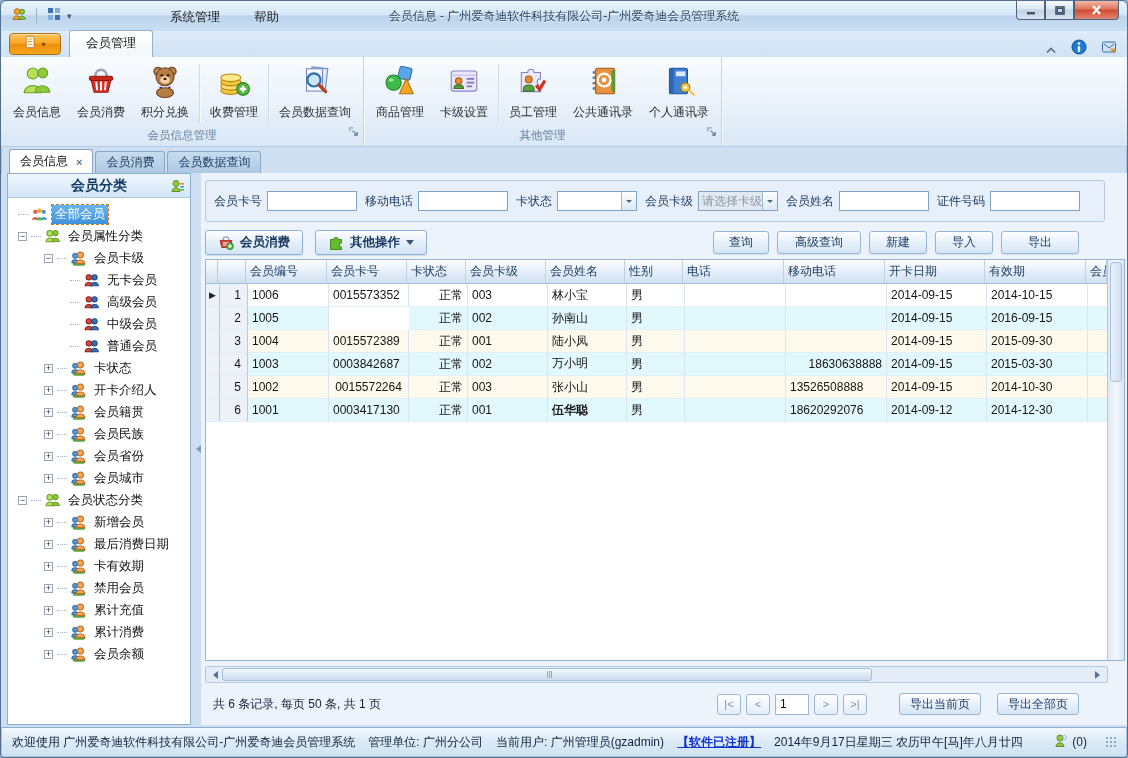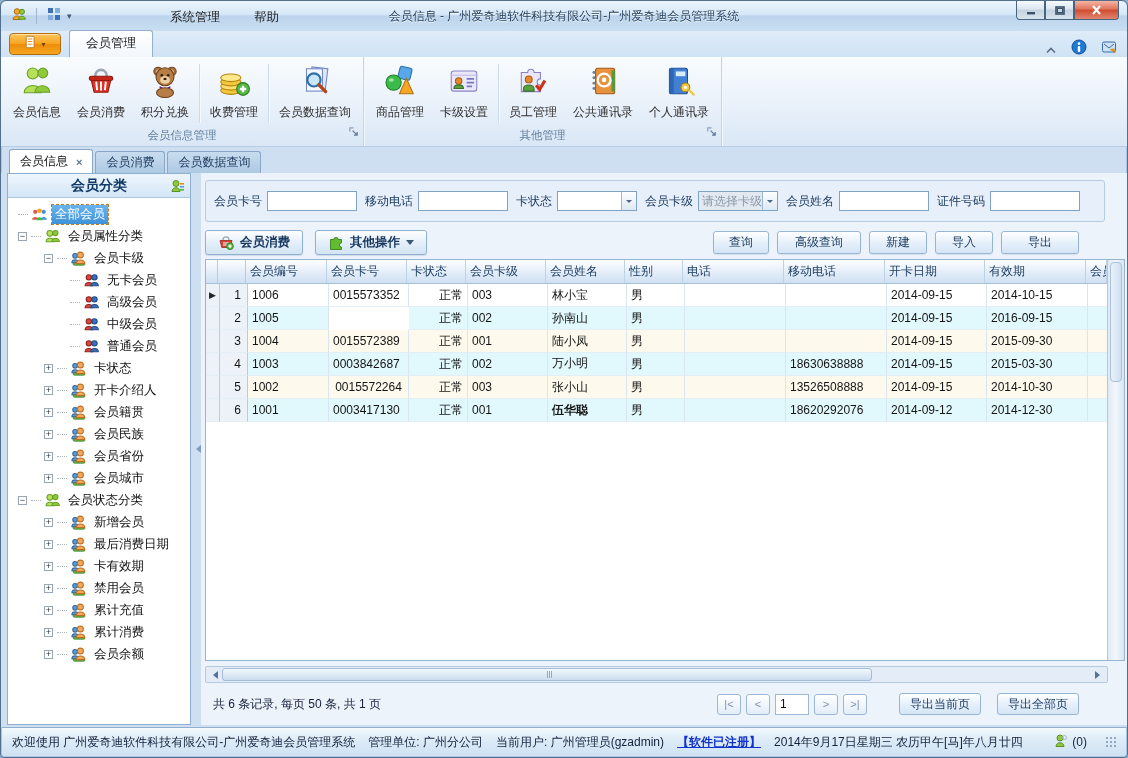--- a/index.html
+++ b/index.html
@@ -790,21 +790,21 @@
               <div class="g-row r-cyan">
                 <div class="g-cell c-ind"></div>
                 <div class="g-cell c-num">4</div>
                 <div class="g-cell" style="width: 81px;">1003</div>
                 <div class="g-cell" style="width: 80px;">0003842687</div>
                 <div class="g-cell al-r" style="width: 59px;">正常</div>
                 <div class="g-cell" style="width: 80px;">002</div>
                 <div class="g-cell" style="width: 79px; font-family: Liberation Mono, monospace;">万小明</div>
                 <div class="g-cell" style="width: 58px;">男</div>
                 <div class="g-cell" style="width: 101px;"></div>
-                <div class="g-cell" style="width: 101px;">18630638888</div>
+                <div class="g-cell" style="width: 101px; text-align: right;">18630638888</div>
                 <div class="g-cell" style="width: 100px;">2014-09-15</div>
                 <div class="g-cell" style="width: 101px;">2015-03-30</div>
                 <div class="g-cell" style="width: 21px;"></div>
               </div>
               <div class="g-row r-cream">
                 <div class="g-cell c-ind"></div>
                 <div class="g-cell c-num">5</div>
                 <div class="g-cell" style="width: 81px;">1002</div>
                 <div class="g-cell" style="width: 80px; text-align: center;">0015572264</div>
                 <div class="g-cell al-r" style="width: 59px;">正常</div>

